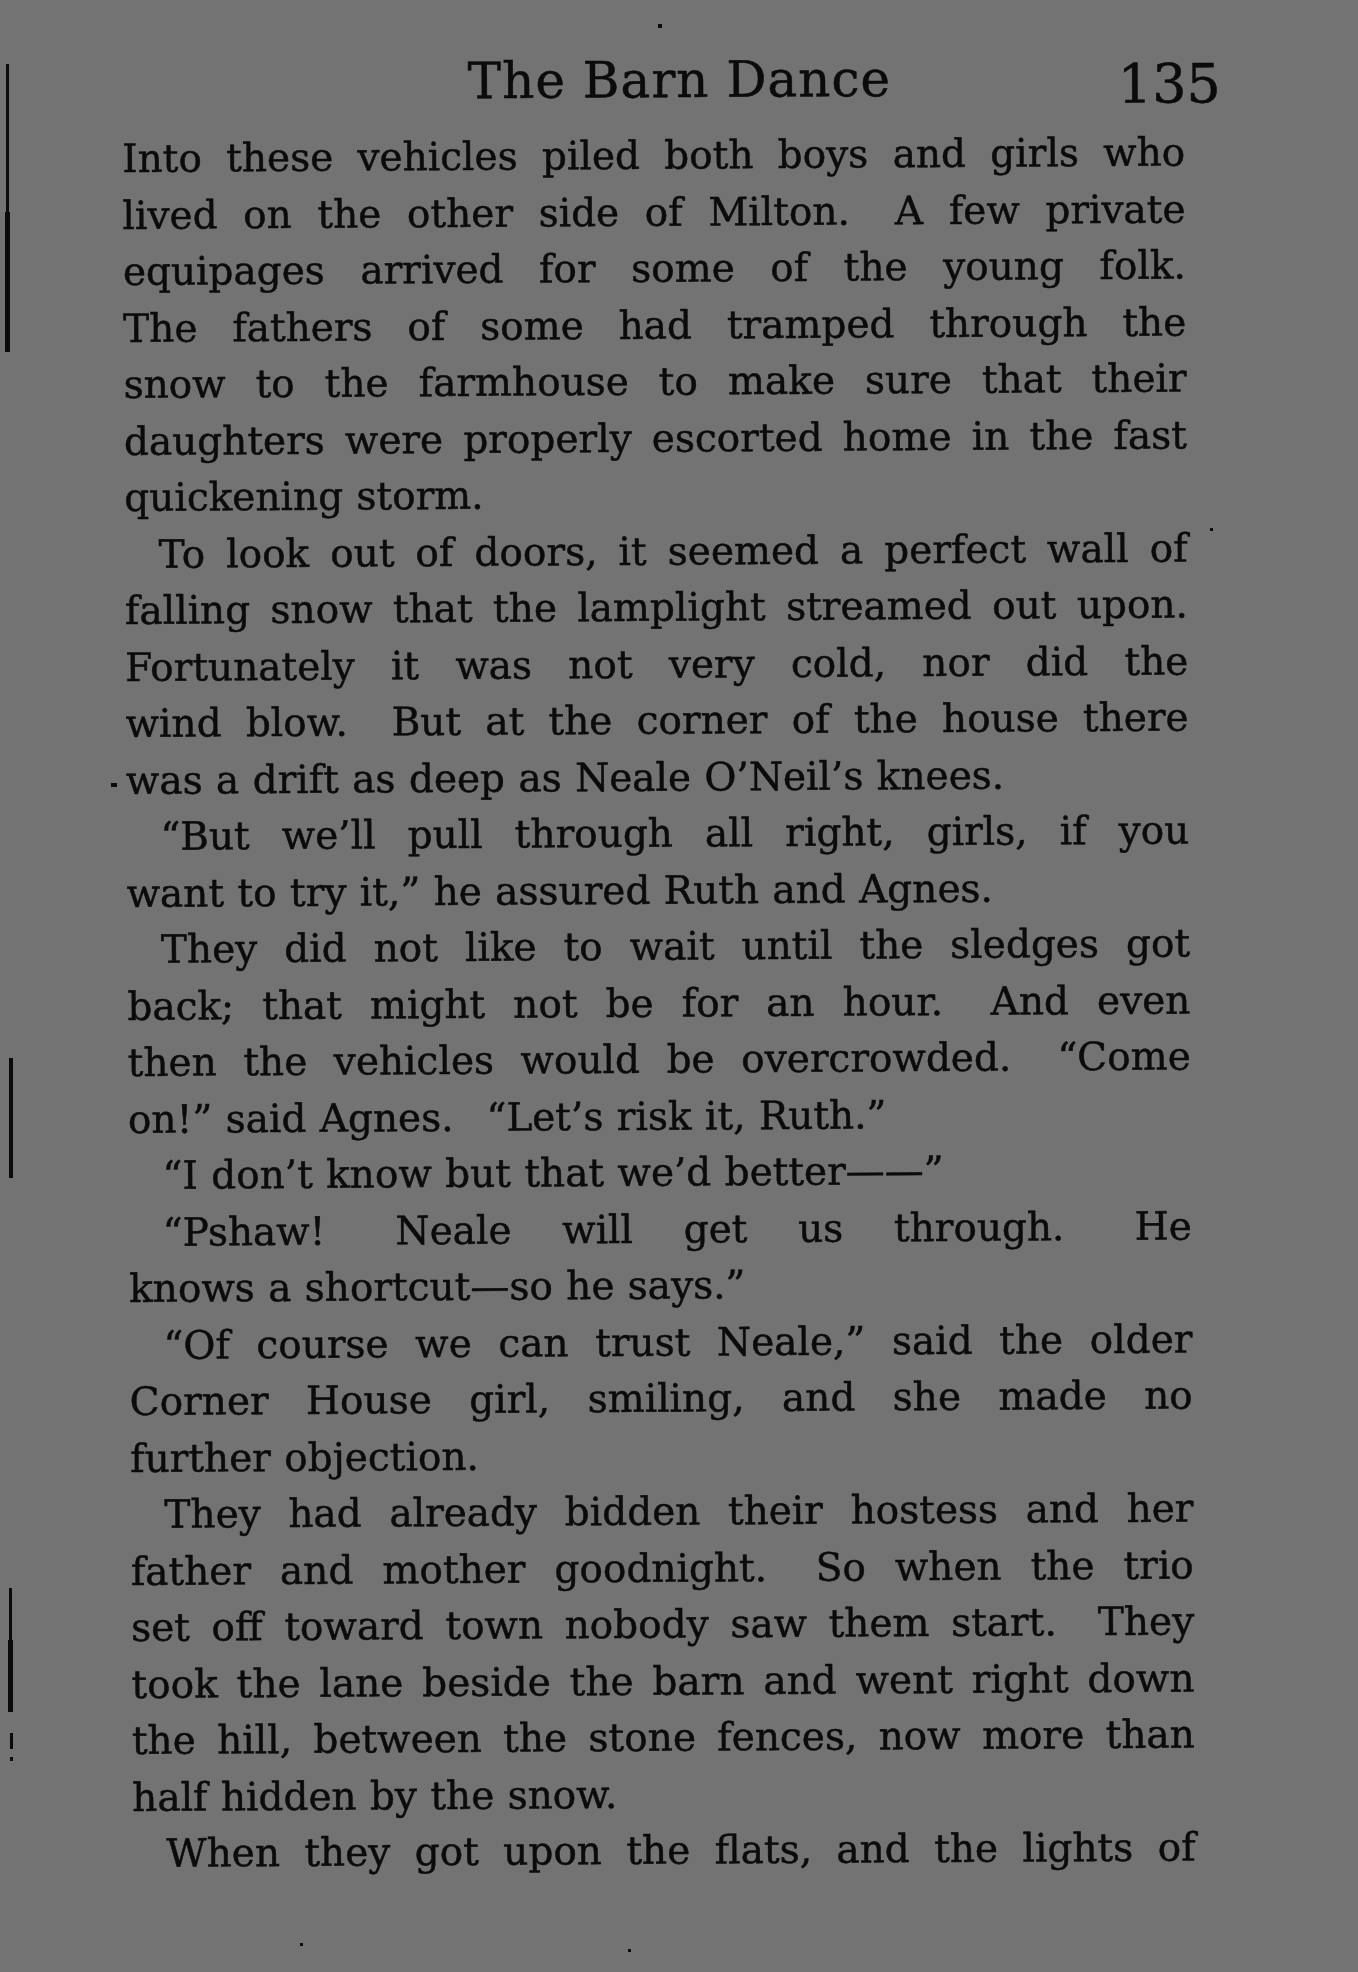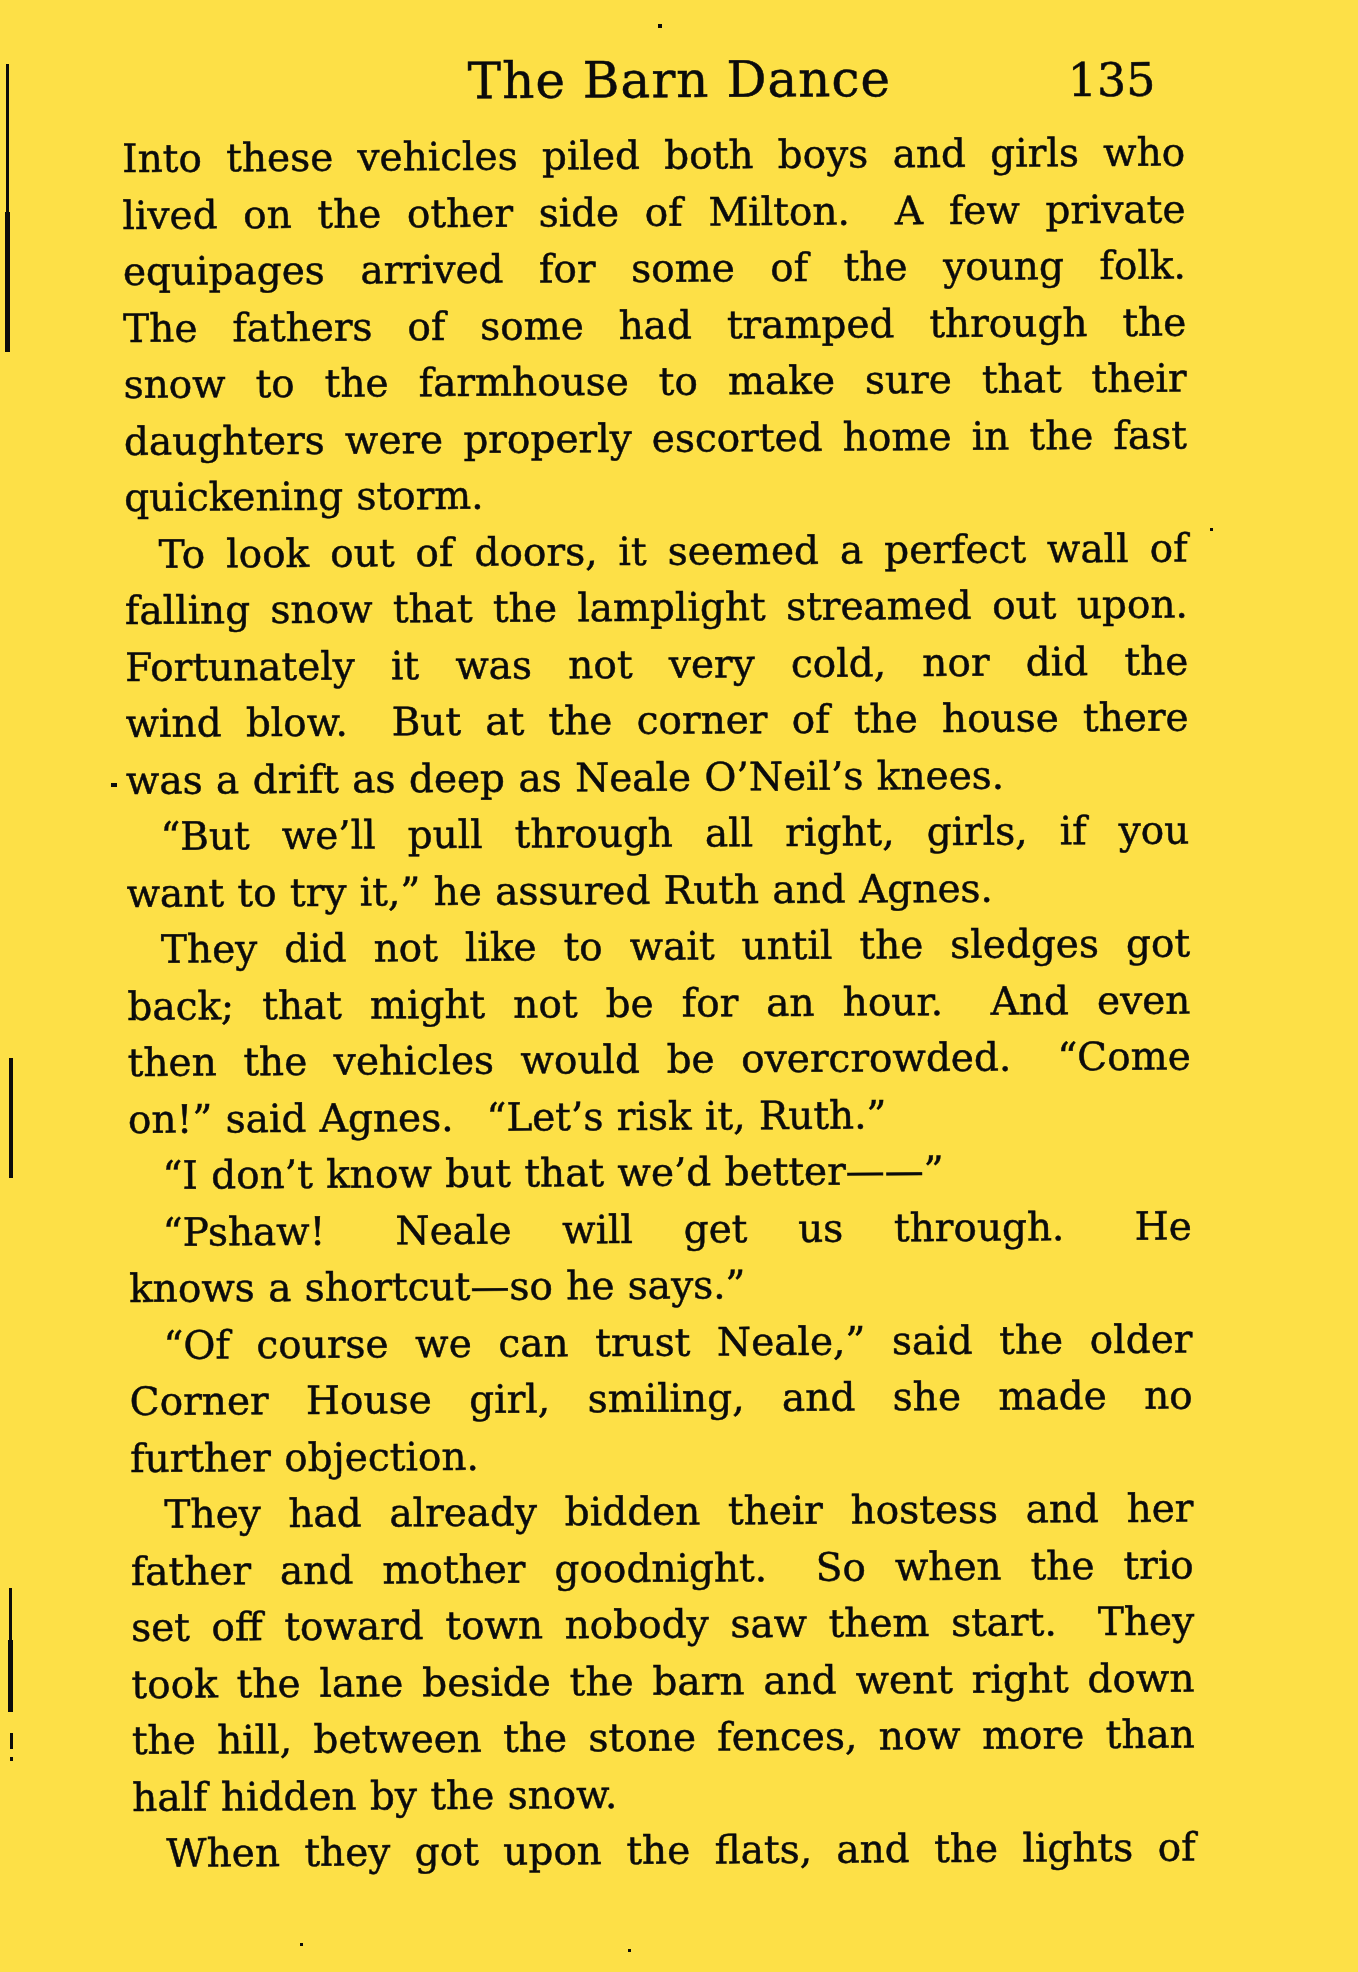--- a/index.html
+++ b/index.html
@@ -4,21 +4,21 @@
 <style>
   html, body {
     margin: 0;
     padding: 0;
     background: #ffffff;
   }
   .page {
     position: relative;
     width: 1358px;
     height: 1972px;
-    background: #fde047;
+    background: #737373;
     overflow: hidden;
     font-family: "DejaVu Serif", "Liberation Serif", serif;
     color: #0b0b0b;
     -webkit-text-stroke: 0.5px #0b0b0b;
   }
   .header-row {
     position: absolute;
     left: 0; top: 0; width: 1358px; height: 130px;
     transform: rotate(-0.3deg);
     transform-origin: 122px 130px;
@@ -26,23 +26,23 @@
   .chapter-title {
     position: absolute;
     left: 468px;
     top: 54px;
     font-size: 50px;
     letter-spacing: 1px;
     white-space: nowrap;
   }
   .page-number {
     position: absolute;
-    left: 1068px;
+    left: 1118px;
     top: 58px;
-    font-size: 46px;
+    font-size: 54px;
   }
   .textblock {
     position: absolute;
     left: 122px;
     top: 131px;
     width: 1063px;
     font-size: 39px;
     line-height: 56.5px;
     transform: rotate(-0.35deg);
     transform-origin: 0 0;

